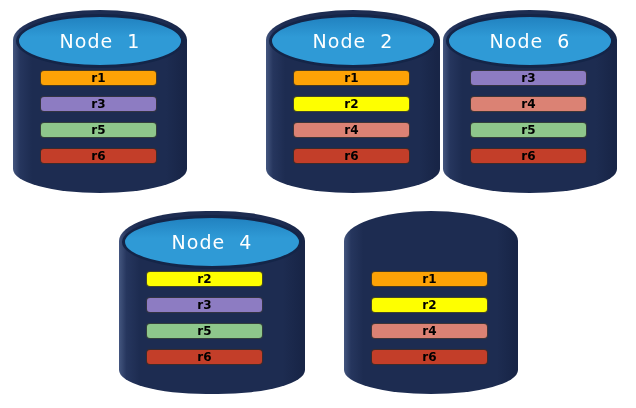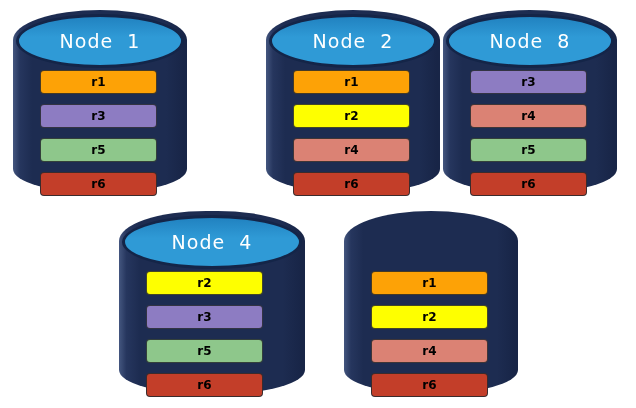--- a/index.html
+++ b/index.html
@@ -36,21 +36,21 @@
     font-size: 19px;
     letter-spacing: 1px;
     white-space: pre;
     margin-top: -1px;
   }
 
   .bars {
     position: absolute; top: 60px; left: 27px; width: 117px;
   }
   .bar {
-    height: 24px;
+    height: 16px;
     box-sizing: border-box;
     border: 1px solid rgba(35, 40, 45, 0.85);
     border-radius: 4px;
     margin-bottom: 10px;
     display: flex; align-items: center; justify-content: center;
   }
   .bar-label {
     font-size: 12px;
     font-weight: bold;
     color: #000000;
@@ -106,21 +106,21 @@
       </div>
       <div class="bar" style="background-color: rgb(195, 62, 41);">
         <span class="bar-label">r6</span>
       </div>
     </div>
   </div>
 
   <div class="cylinder" id="node3">
     <div class="cyl-body"></div>
     <div class="cyl-top">
-      <span class="cyl-title">Node  8</span>
+      <span class="cyl-title">Node  6</span>
     </div>
     <div class="bars">
       <div class="bar" style="background-color: rgb(141, 124, 194);">
         <span class="bar-label">r3</span>
       </div>
       <div class="bar" style="background-color: rgb(219, 130, 116);">
         <span class="bar-label">r4</span>
       </div>
       <div class="bar" style="background-color: rgb(142, 199, 139);">
         <span class="bar-label">r5</span>

